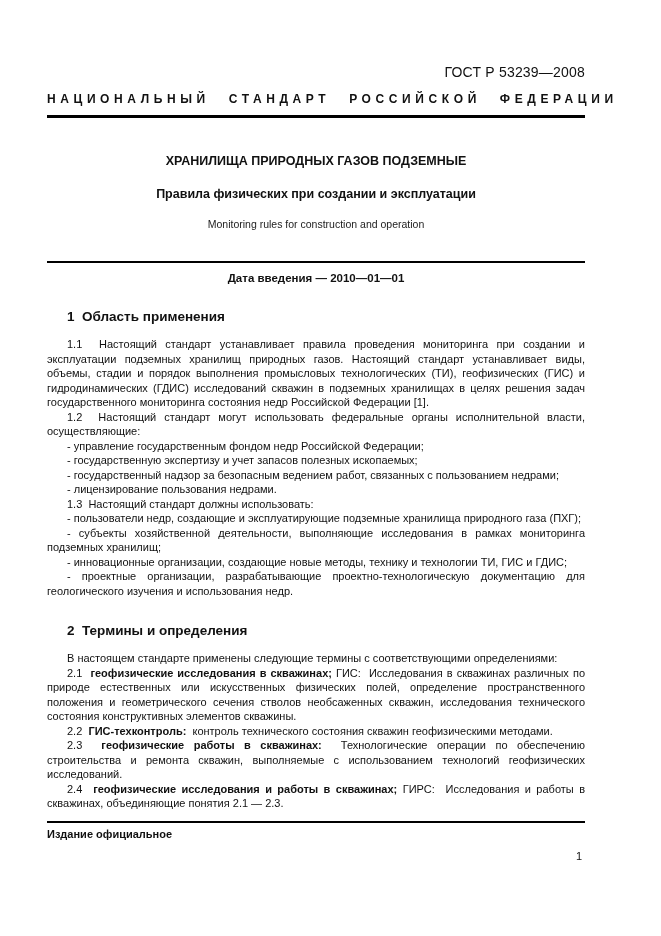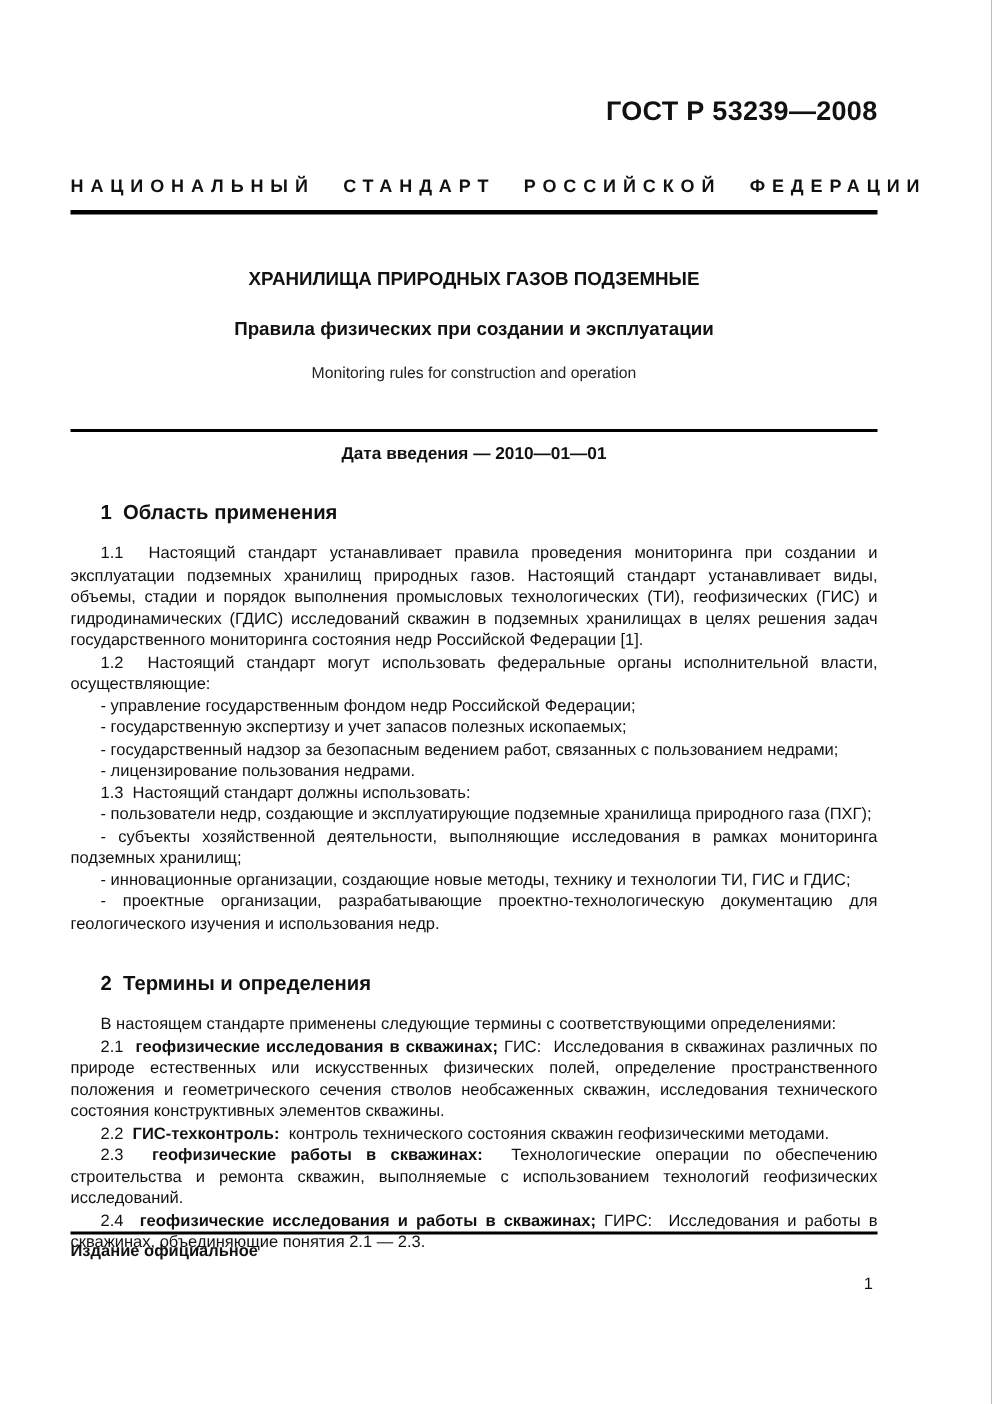--- a/index.html
+++ b/index.html
@@ -11,25 +11,25 @@
     font-family:"Liberation Sans", sans-serif;
     color:#111111;
     overflow:hidden;
     box-sizing:border-box;
   }
   .content { padding:0 76px 0 47px; }
 
   .doc-code {
     margin-top:64px;
     text-align:right;
-    font-size:18px; font-weight:bold;
+    font-size:14px; font-weight:normal;
     letter-spacing:0.2px;
   }
   .banner {
-    margin-top:32px;
+    margin-top:12px;
     text-align:center;
     font-size:12px; font-weight:bold;
     letter-spacing:4.6px; word-spacing:11px;
     white-space:nowrap;
   }
   .rule-thick { height:3px; background:#000; margin-top:9px; }
   .rule-mid   { height:2px; background:#000; margin-top:30px; }
 
   .doc-title {
     margin-top:36px;

